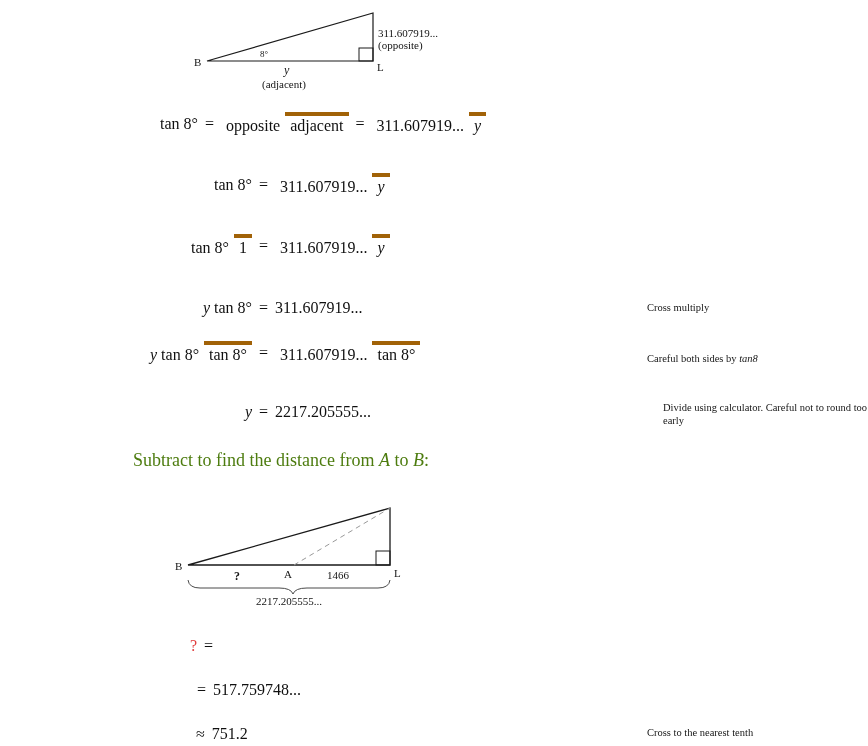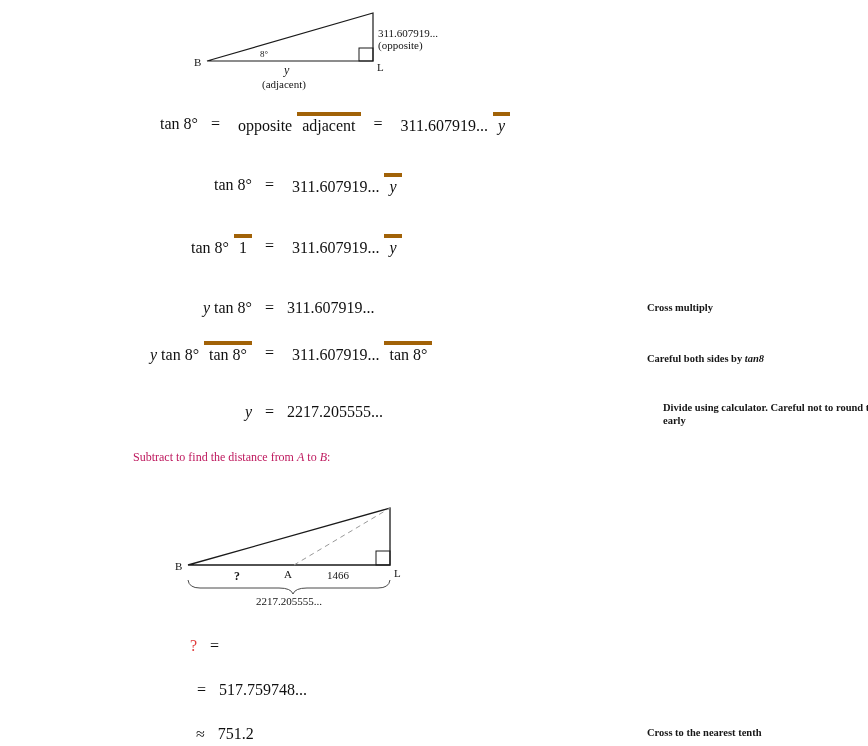--- a/index.html
+++ b/index.html
@@ -10,49 +10,48 @@
     overflow:hidden;
     font-family:"Liberation Serif", serif;
     color:#000;
   }
   .abs{position:absolute;}
   
   .eqrow{
     position:absolute;
     display:flex;
     align-items:center;
-    gap:13px;
+    gap:7px;
     font-size:16px;
     color:#101010;
     white-space:nowrap;
   }
   .lcell{width:122px;display:flex;justify-content:flex-end;align-items:center;}
   .frac{display:inline-flex;flex-direction:row;align-items:flex-end;line-height:20px;text-align:center;}
   .frac>span{padding:0 5px;}
   .frac .den{border-top:4px solid #a16207;}
   .group{display:inline-flex;align-items:baseline;gap:4px;}
   .it{font-style:italic;}
   .red{color:#e03e3e;}
   
   .ann{
     position:absolute;
     left:647px;
     width:218px;
     font-size:10.5px;
     line-height:12.5px;
     color:#161616;
-    font-weight:bold;
   }
   
   .sentence{
     position:absolute;
     left:133px;
     top:450px;
-    font-size:12px;
-    color:#be185d;
+    font-size:18px;
+    color:#4d7c0f;
   }
   
   svg{display:block;}
   svg text{font-family:"Liberation Serif", serif;fill:#141414;}
 </style>
 </head>
 <body>
 
 <svg class="abs" style="left:180px;top:5px;" width="270" height="95" viewBox="0 0 270 95">
   <polygon points="27,56 193,8 193,56" fill="none" stroke="#1a1a1a" stroke-width="1.2"></polygon>

